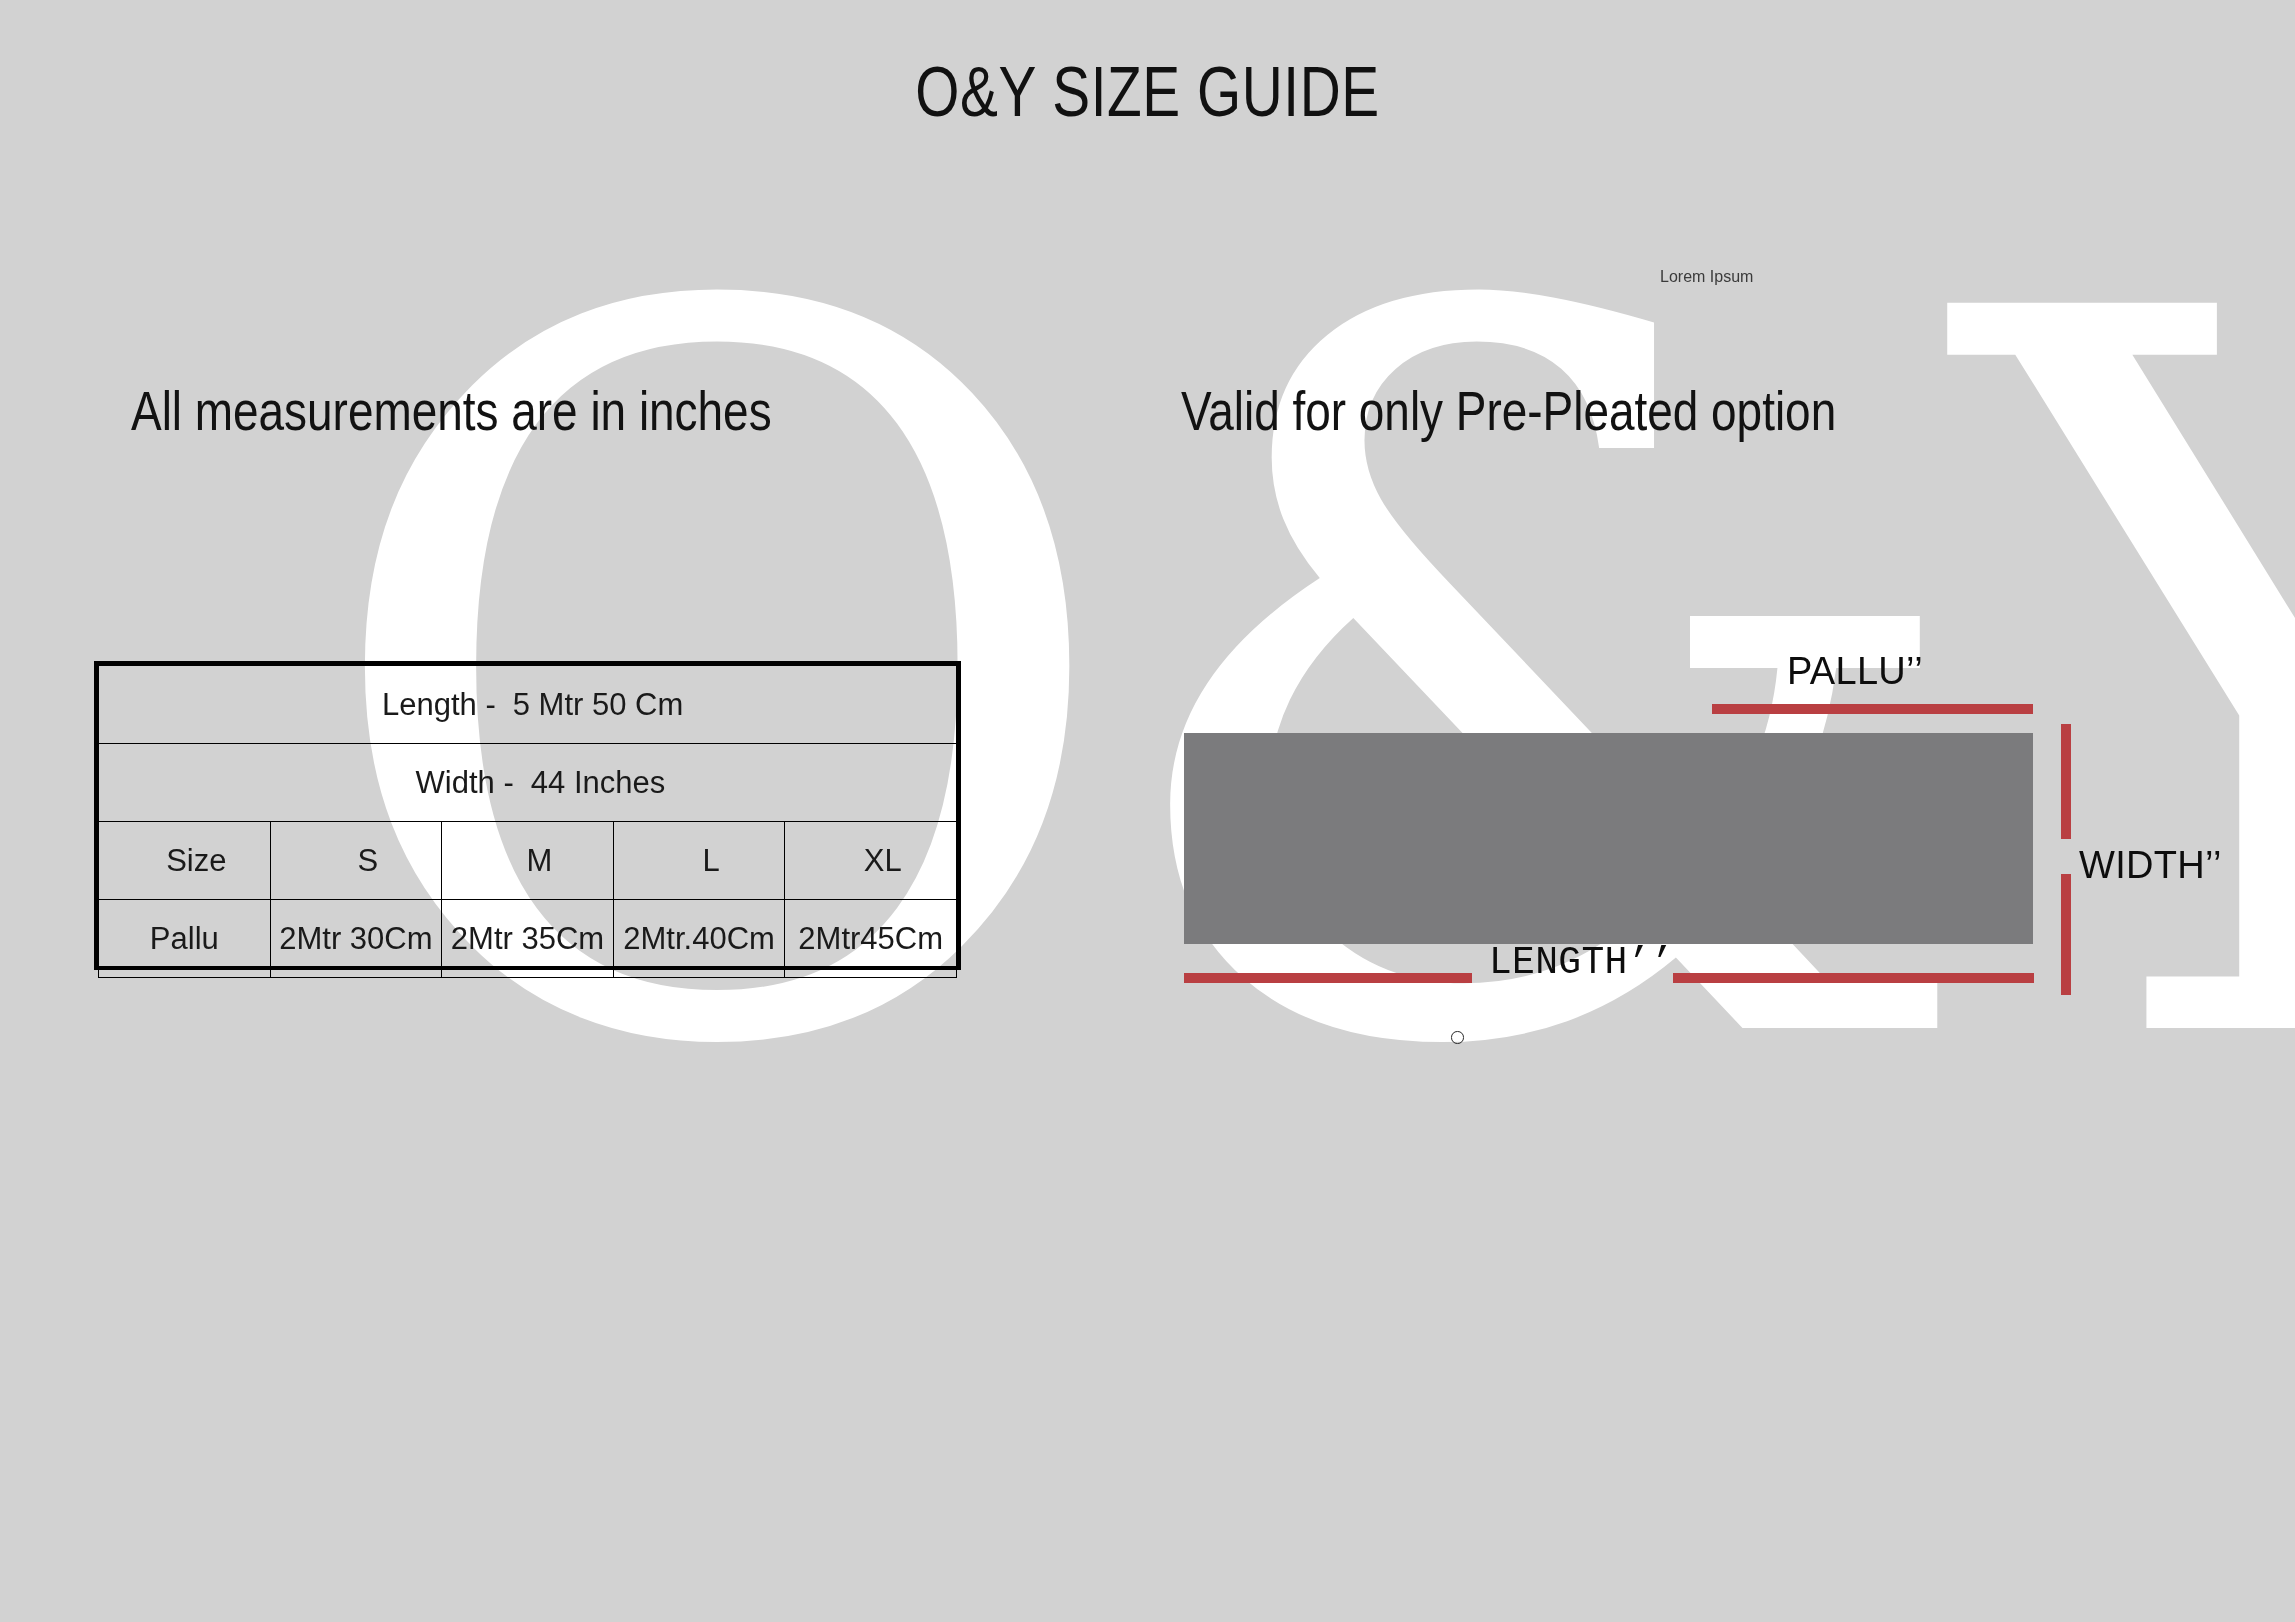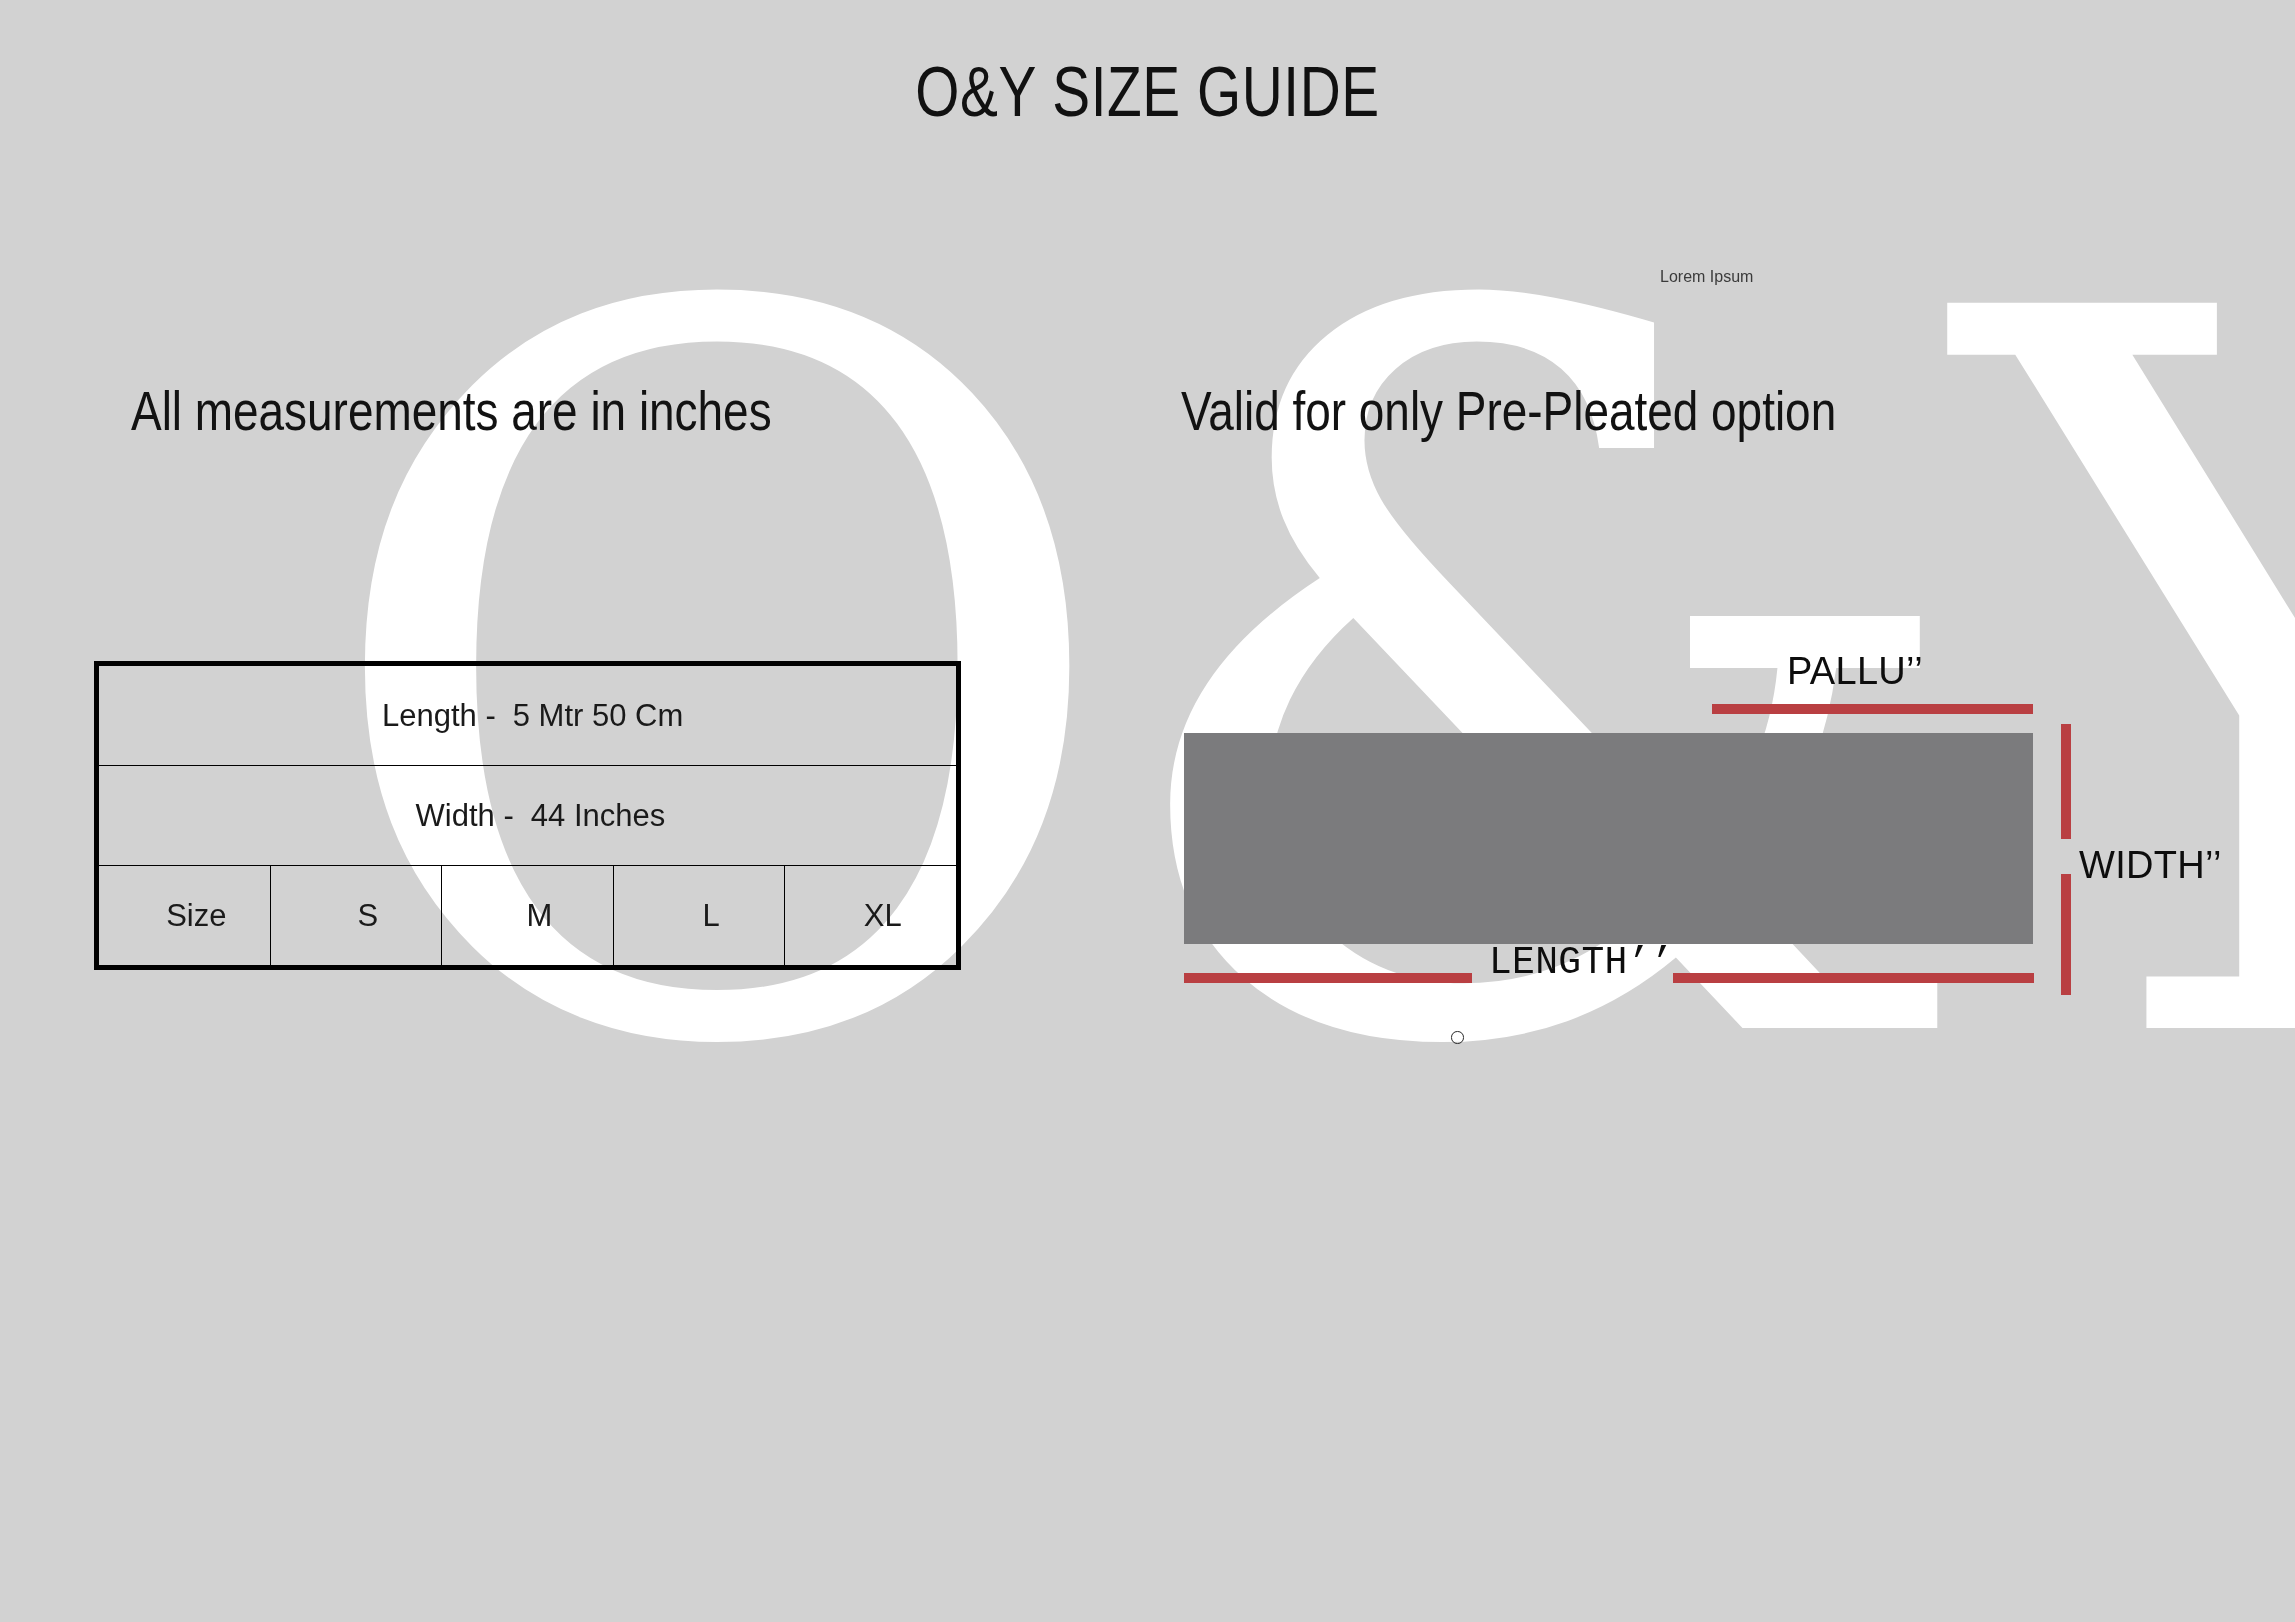--- a/index.html
+++ b/index.html
@@ -227,20 +227,27 @@
           <span class="spec-label">Width -</span><span class="spec-value">44 Inches</span>
         </td>
       </tr>
       <tr class="head-row">
         <td class="col-label">Size</td>
         <td class="col-s">S</td>
         <td class="col-m">M</td>
         <td class="col-l">L</td>
         <td class="col-xl">XL</td>
       </tr>
+      <tr class="data-row">
+        <td class="col-label">Pallu</td>
+        <td class="col-s cell-tight">2Mtr 30Cm</td>
+        <td class="col-m cell-tight">2Mtr 35Cm</td>
+        <td class="col-l cell-tight">2Mtr.40Cm</td>
+        <td class="col-xl cell-tight">2Mtr45Cm</td>
+      </tr>
     </tbody>
       </table>
   </div>
 
   <div class="diagram">
 
     <div class="fabric-rect"></div>
 
     <div class="red-line-h pallu-line"></div>
     <div class="red-line-h length-line-a"></div>

